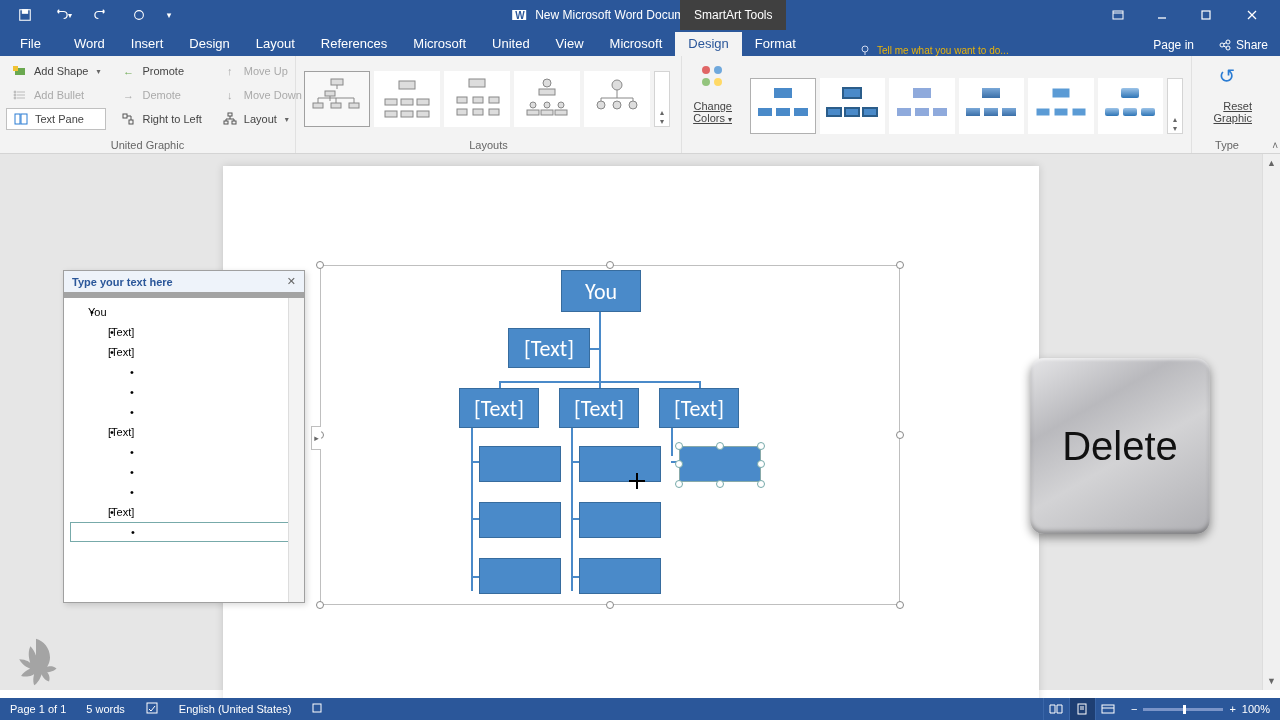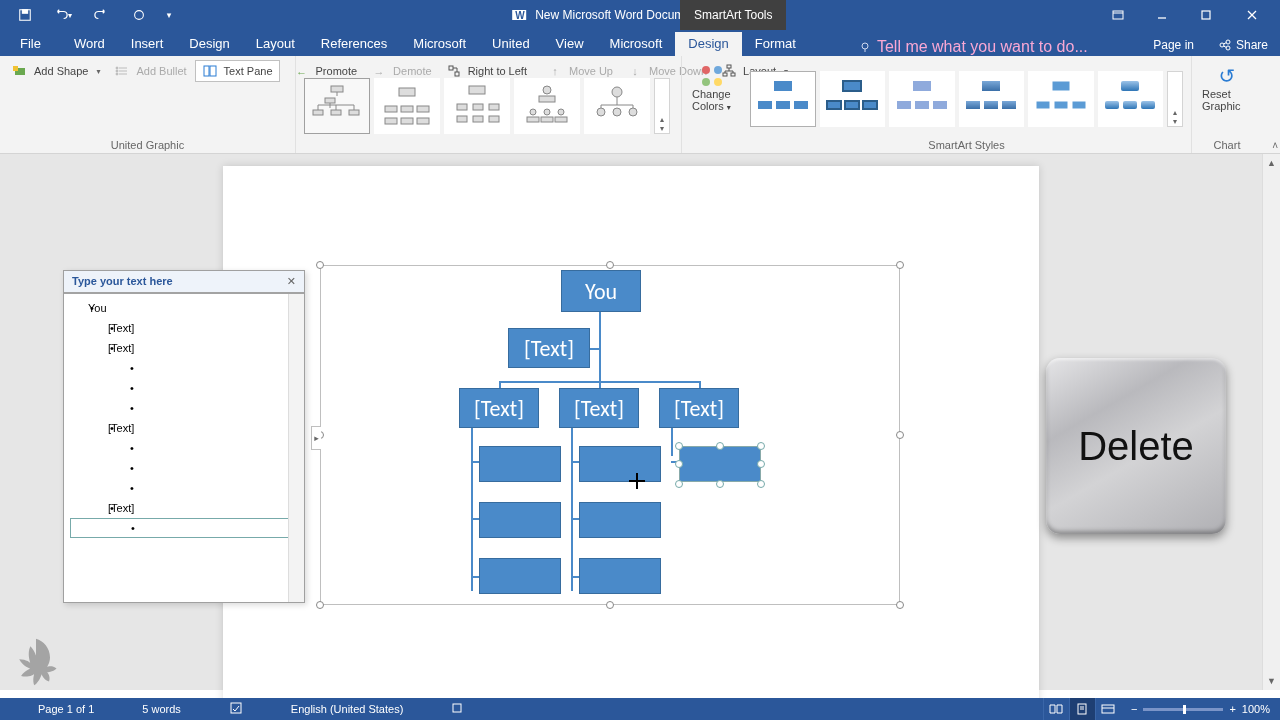--- a/index.html
+++ b/index.html
@@ -15,48 +15,48 @@
   .win-controls { margin-left: auto; display: flex; align-items: center; gap: 4px; padding-right: 6px; }
   .win-controls .wbtn { width: 40px; height: 24px; display: flex; align-items: center; justify-content: center; }
   .win-controls .wbtn:last-child { width: 44px; }
   .win-controls svg { width: 12px; height: 12px; }
 
   
   .tabs { height: 26px; background: #2b579a; display: flex; align-items: flex-end; color: #fff; font-size: 13px; }
   .tab { padding: 4px 13px 5px; cursor: default; }
   .tab.active { background: #f3f3f3; color: #2b579a; }
   .tab.format { margin-right: 40px; }
-  .tellme { flex: 1; color: #f9a8d4; font-size: 16px; display: flex; align-items: center; gap: 6px; padding-left: 10px; }
+  .tellme { flex: 1; color: #eab308; font-size: 10px; display: flex; align-items: center; gap: 6px; padding-left: 10px; }
   .signin { padding: 4px 12px; font-size: 12px; }
   .share { padding: 4px 12px; font-size: 12px; display: flex; align-items: center; gap: 4px; }
 
   
   .ribbon { height: 98px; background: #f3f3f3; border-bottom: 1px solid #d4d4d4; display: flex; font-size: 11px; color: #444; }
   .group { border-right: 1px solid #e1e1e1; display: flex; flex-direction: column; padding: 4px 6px 2px; }
   .group-body { flex: 1; display: flex; align-items: flex-start; }
   .group-label { text-align: center; font-size: 11px; color: #666; padding-top: 2px; }
-  .col { display: flex; flex-direction: row; gap: 2px; }
+  .col { display: flex; flex-direction: column; gap: 2px; }
   .rbtn { display: flex; align-items: center; gap: 6px; padding: 2px 6px; height: 22px; white-space: nowrap; }
   .rbtn.disabled { color: #aaa; }
   .rbtn .ic { width: 16px; height: 16px; display: flex; align-items: center; justify-content: center; }
   .rbtn .ic svg { width: 14px; height: 14px; }
   .rbtn .caret { font-size: 8px; margin-left: 2px; color: #666; }
   .rbtn.pressed { border: 1px solid #c0c0c0; background: #fff; }
 
   
   .layouts { display: flex; align-items: center; gap: 4px; padding: 4px 2px; }
   .layout-thumb { width: 66px; height: 56px; border: 1px solid transparent; display: flex; align-items: center; justify-content: center; background: #fff; }
   .layout-thumb.sel { border: 1px solid #a0a0a0; background: #f8f8f8; }
   .layout-thumb svg { width: 56px; height: 48px; }
   .gallery-more { width: 16px; height: 56px; border: 1px solid #d4d4d4; display: flex; flex-direction: column; align-items: center; justify-content: flex-end; background: #fff; font-size: 8px; color: #666; }
 
   
   .changecolors { width: 56px; display: flex; flex-direction: column; align-items: center; padding: 4px; }
   .changecolors .dots { width: 28px; height: 24px; position: relative; }
-  .cc-label { font-size: 11px; text-align: left; margin-top: 0; line-height: 1.1; }
+  .cc-label { font-size: 11px; text-align: right; margin-top: 12px; line-height: 1.1; text-decoration: underline; }
 
   
   .styles { display: flex; align-items: center; gap: 4px; padding: 4px 2px; }
   .style-thumb { width: 66px; height: 56px; display: flex; align-items: center; justify-content: center; background: #fff; }
   .style-thumb.sel { border: 1px solid #b0b0b0; }
   .style-thumb svg { width: 58px; height: 48px; }
 
   
   .resetg { width: 64px; display: flex; flex-direction: column; align-items: center; padding: 4px; }
   .resetg .icon { font-size: 20px; color: #2b7cd3; }
@@ -80,43 +80,43 @@
   .node.small { font-size: 14px; }
   .conn { position: absolute; background: #4a8ac9; }
   .conn.h { height: 1.5px; }
   .conn.v { width: 1.5px; }
 
   .node.selected { border: 1.5px solid #8aa; }
   .sel-h { position: absolute; width: 8px; height: 8px; background: #fff; border: 1px solid #7aa; border-radius: 50%; }
 
   
   .textpane { position: absolute; left: 63px; top: 270px; width: 242px; height: 333px; background: #fff; border: 1px solid #a0a0a0; box-shadow: 2px 2px 6px rgba(0,0,0,0.15); display: flex; flex-direction: column; z-index: 5;}
-  .tp-title { background: #eef3fa; padding: 4px 8px; font-size: 11px; font-weight: bold; color: #2b579a; border-bottom: 2px solid #a3a3a3; display:flex; justify-content:space-between; align-items:flex-start;}
+  .tp-title { background: #eef3fa; padding: 4px 8px; font-size: 11px; font-weight: bold; color: #2b579a; border-bottom: 6px solid #a3a3a3; display:flex; justify-content:space-between; align-items:flex-end;}
   .tp-title .x { color:#666; font-weight:normal; cursor:default;}
   .tp-body { flex: 1; padding: 4px 6px; font-size: 11px; overflow: hidden; position: relative; }
   .tp-body .item { display: flex; align-items: center; gap: 6px; padding: 2px 0; }
   .tp-body .lvl0 { padding-left: 18px; } .tp-body .lvl0::before{content:"•"; position:absolute; left:20px;}
   .tp-body .lvl1 { padding-left: 38px; } .tp-body .lvl1::before{content:"•"; position:absolute; left:40px;}
   .tp-body .lvl2 { padding-left: 58px; } .tp-body .lvl2::before{content:"•"; position:absolute; left:60px;}
   .tp-body .item{position:relative; height:20px;}
   .tp-body .sel { border:1px solid #7aa;}
   .tp-footer { border-top: 1px solid #ccc; padding: 4px 8px; font-size: 11px; }
   .tp-scroll { position:absolute; right:0; top:0; bottom:0; width:16px; background:#f3f3f3; border-left:1px solid #ddd;}
 
   
   .status { position: absolute; bottom: 0; left: 0; right: 0; height: 22px; background: #2b579a; color: #fff; font-size: 11px; display: flex; align-items: center; }
-  .status .seg { padding: 0 10px; margin-left: 28px; }
+  .status .seg { padding: 0 10px; }
   .status .spacer { flex: 1; }
   .viewbtn { width:26px; height:22px; display:flex;align-items:center;justify-content:center; border-left:1px solid #3a66a8;}
   .zoom { display:flex; align-items:center; gap:6px; padding:0 10px;}
   .zslider { width:80px; height:3px; background:#7a94c8; position:relative;}
   .zslider::after{content:"";position:absolute;left:50%;top:-3px;width:3px;height:9px;background:#fff;}
 
   
-  .delkey { position: absolute; right: 54px; top: 358px; width: 180px; height: 176px; border-radius: 14px;
+  .delkey { position: absolute; right: 70px; top: 358px; width: 180px; height: 176px; border-radius: 14px;
     background: linear-gradient(150deg,#e5e5e7,#b9b9bd 30%,#d3d3d5 55%,#b0b0b4); box-shadow: 0 4px 10px rgba(0,0,0,0.4), inset 0 2px 3px rgba(255,255,255,0.6), inset 0 -3px 4px rgba(0,0,0,0.3);
     display:flex; align-items:center; justify-content:center; font-size:40px; font-family: Arial, sans-serif; color:#111;}
 
   
   .dragon { position: absolute; left: 8px; bottom: 28px; width: 56px; height: 60px; opacity: 0.45; }
 
   
   .movecursor { position:absolute; width:16px; height:16px; }
   .movecursor::before,.movecursor::after{content:"";position:absolute;background:#000;}
   .movecursor::before{left:7px;top:0;width:2px;height:16px;}
@@ -358,20 +358,21 @@
             <circle cx="28" cy="30" r="4" fill="#ddd"></circle>
             <circle cx="44" cy="30" r="4" fill="#ddd"></circle>
             <path d="M28 15v8M12 26v-3h32v3"></path>
           </svg>
         </div>
       <div class="gallery-more">
           <span>▴</span>
           <span>▾</span>
         </div>
     </div>
+    <div class="group-label">Layouts</div>
   </div>
 
   <div class="group" style="border-right:none;width:60px">
     <div class="group-body">
       <div class="changecolors">
         <svg class="dots" viewBox="0 0 28 24">
             <circle cx="8" cy="6" r="4" fill="#e06666"></circle>
             <circle cx="20" cy="6" r="4" fill="#6fa8dc"></circle>
             <circle cx="8" cy="18" r="4" fill="#93c47d"></circle>
             <circle cx="20" cy="18" r="4" fill="#ffd966"></circle>
@@ -441,31 +442,30 @@
             <rect x="4" y="26" width="14" height="8" rx="2" fill="url(#g2)"></rect>
             <rect x="22" y="26" width="14" height="8" rx="2" fill="url(#g2)"></rect>
             <rect x="40" y="26" width="14" height="8" rx="2" fill="url(#g2)"></rect>
           </svg>
         </div>
       <div class="gallery-more">
           <span>▴</span>
           <span>▾</span>
         </div>
     </div>
-    <div class="group-label">SmartArt Styles</div>
   </div>
 
   <div class="group" style="width:70px;border-right:none">
     <div class="group-body">
       <div class="resetg">
         <div class="icon">↺</div>
         <div class="cc-label">Reset Graphic</div>
       </div>
     </div>
-    <div class="group-label">Chart</div>
+    <div class="group-label">Type</div>
   </div>
   <div style="position:absolute;right:2px;top:140px;font-size:10px;color:#666">˄</div>
 </div>
 
 <div class="docarea">
   <div class="page"></div>
 </div>
 <div class="vscroll">
   <div class="arrow">▲</div>
   <div style="flex:1"></div>

